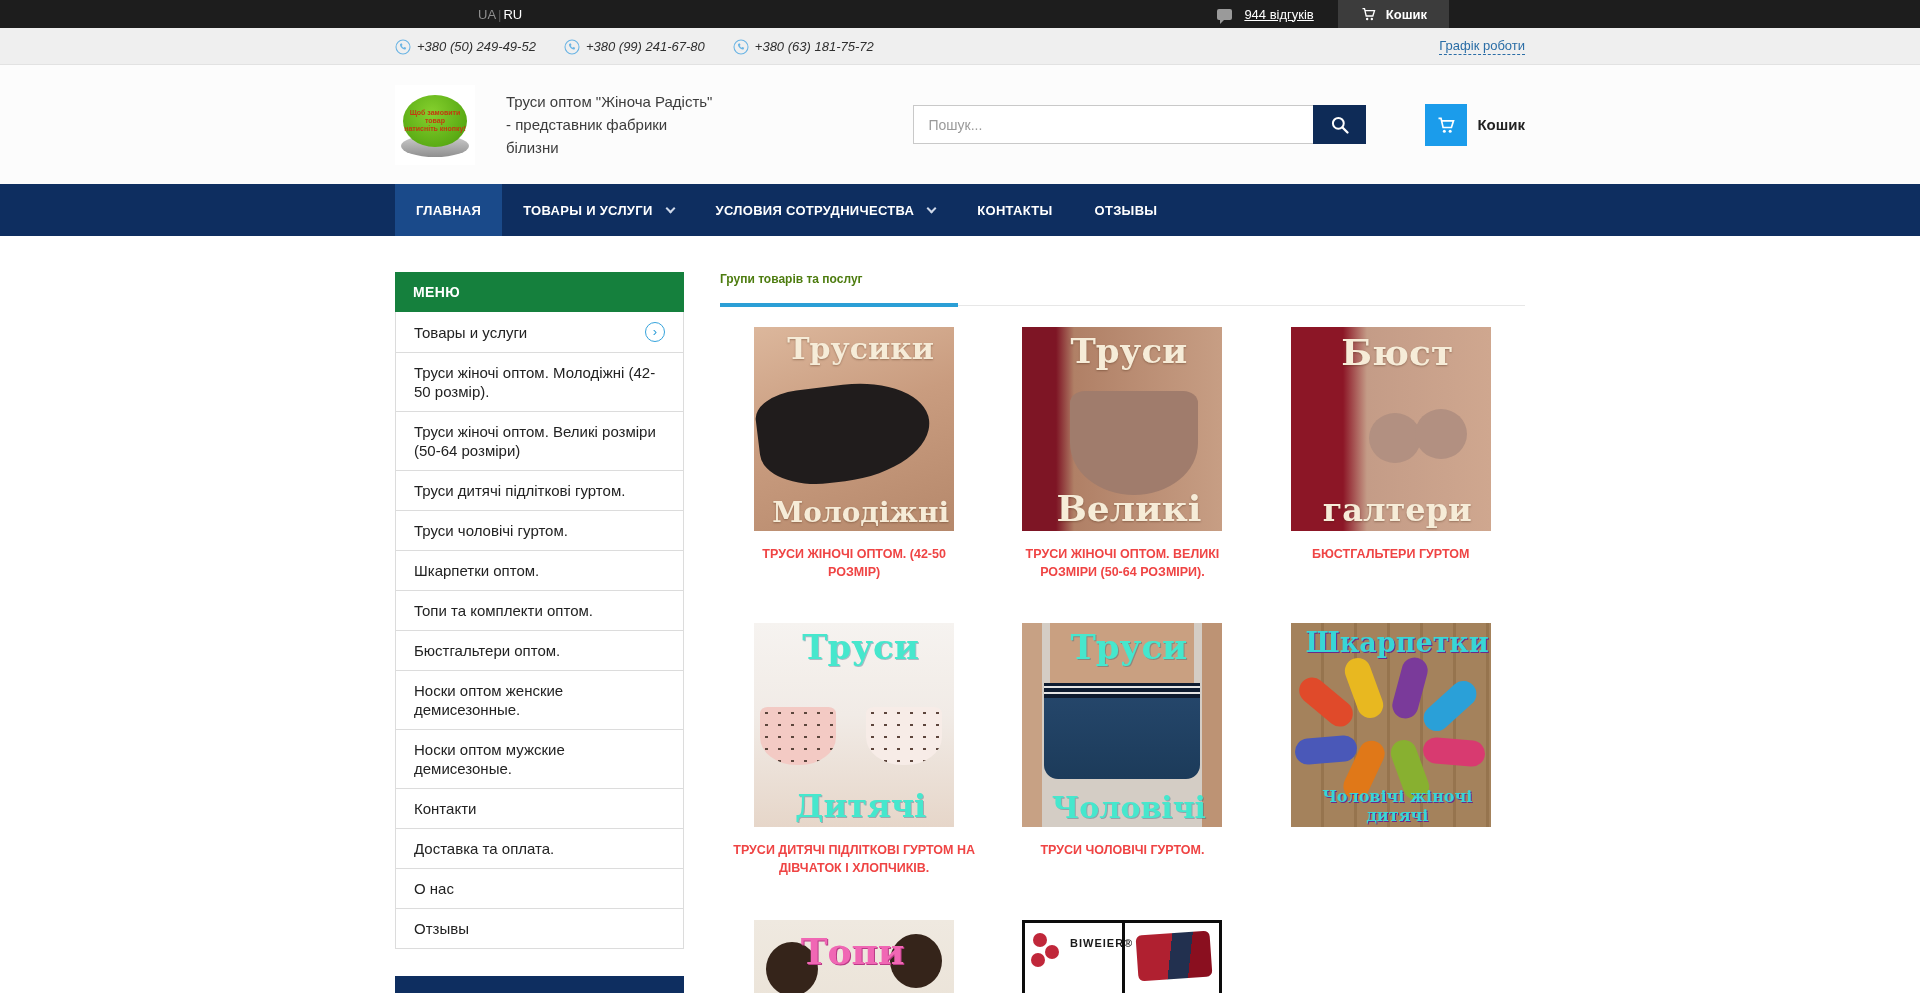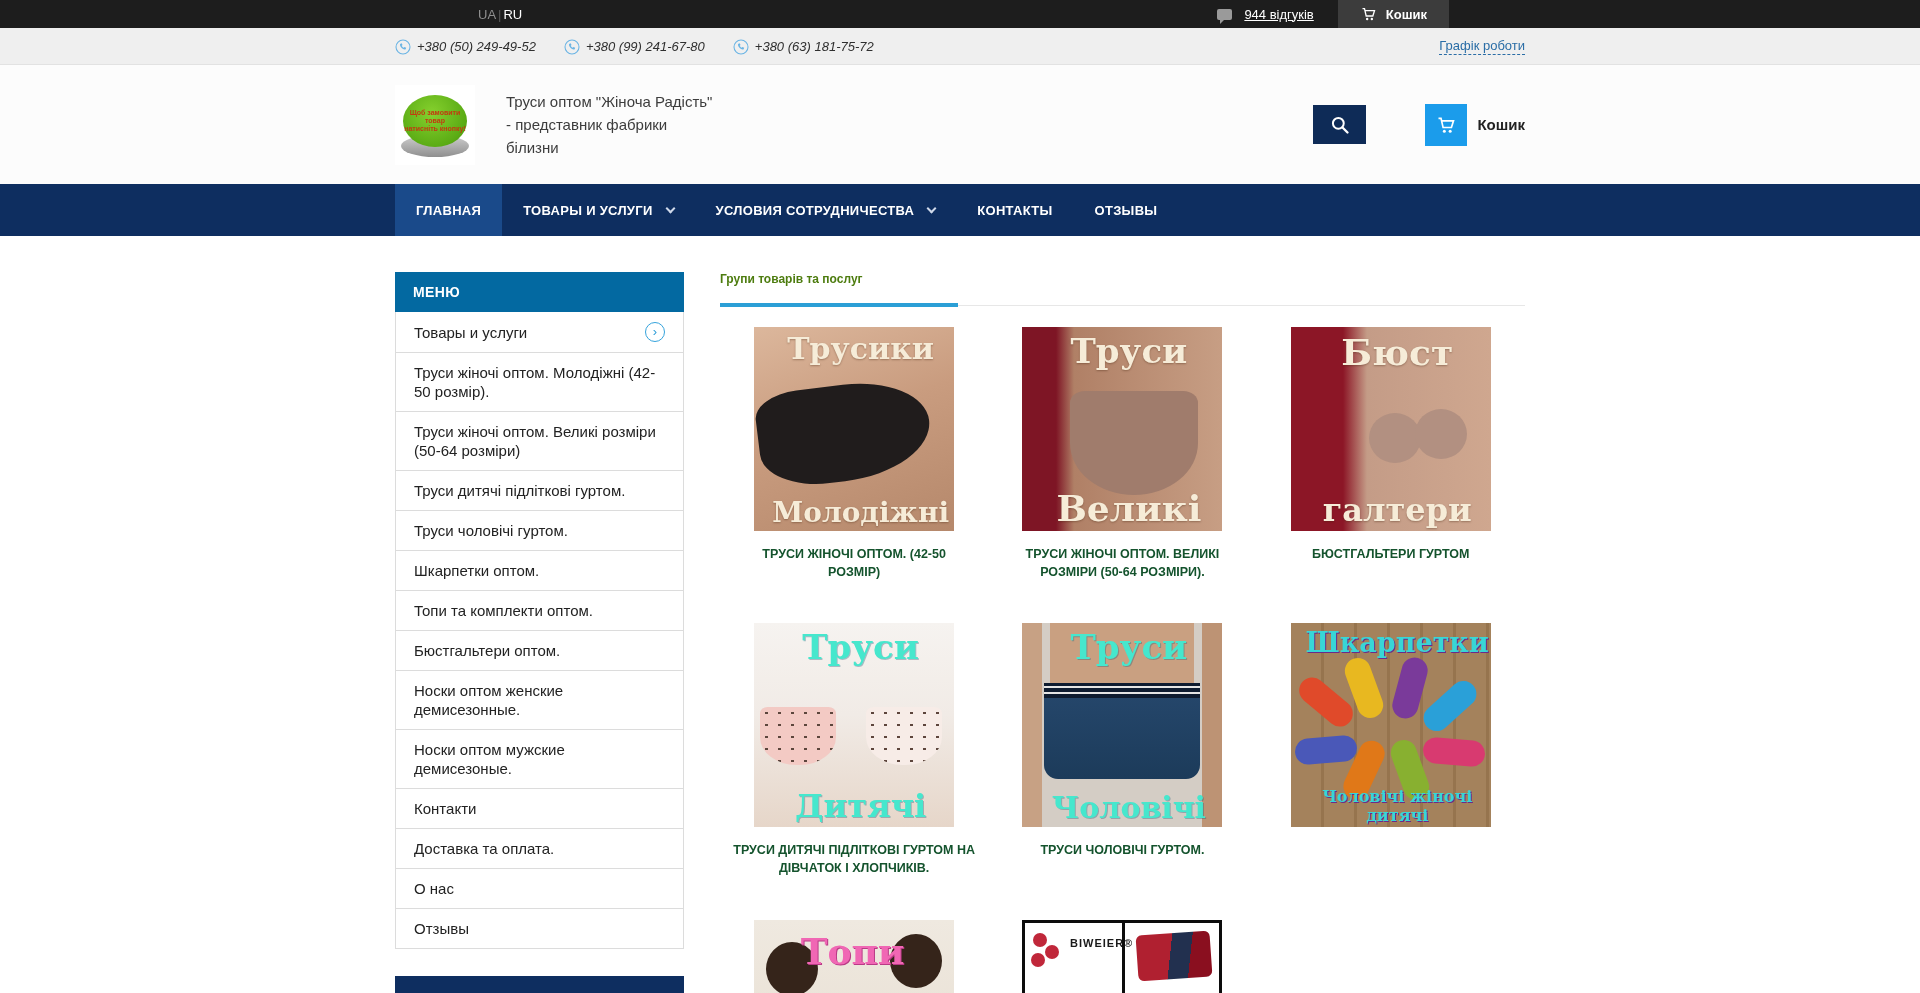--- a/index.html
+++ b/index.html
@@ -53,21 +53,21 @@
   .nav .wrap { display:flex; height:52px; }
   .nav a { display:flex; align-items:center; padding:0 21px; color:#fff; font-size:13px; font-weight:bold;
            letter-spacing:.3px; text-decoration:none; cursor:pointer; }
   .nav a.active { background:#1a4a8a; }
   .nav .chev { width:7px; height:7px; border-right:2px solid #cfd9ea; border-bottom:2px solid #cfd9ea;
                transform:rotate(45deg); margin-left:14px; margin-top:-4px; }
 
   
   .main .wrap { display:flex; padding-top:36px; align-items:flex-start; }
   .sidebar { width:289px; flex:0 0 auto; }
-  .menu-head { height:40px; background:#0369a1; color:#fff; font-weight:bold; font-size:14px;
+  .menu-head { height:40px; background:#15803d; color:#fff; font-weight:bold; font-size:14px;
                letter-spacing:.4px; display:flex; align-items:center; padding:0 18px; }
   .menu-list { border:1px solid #dcdcdc; border-top:none; background:#fff; }
   .menu-item { padding:10px 18px; font-size:15px; color:#222; line-height:19px; cursor:pointer;
                display:flex; align-items:center; }
   .menu-item + .menu-item { border-top:1px solid #dcdcdc; }
   .menu-item .txt { flex:1; }
   .circ { width:20px; height:20px; border:1px solid #35a3dc; border-radius:50%; color:#2f9ed8;
           font-size:13px; line-height:18px; text-align:center; flex:0 0 auto; margin-left:8px; }
   .menu-bottom { margin-top:27px; height:40px; background:#0e2e60; }
 
@@ -77,21 +77,21 @@
   .heading-row:after { content:""; position:absolute; left:0; bottom:-2px; width:238px; height:4px; background:#2b9fd6; }
 
   .grid { margin-top:21px; display:flex; flex-wrap:wrap; }
   .card { width:33.33%; display:flex; flex-direction:column; align-items:center; margin-bottom:42px; cursor:pointer; }
   .imgbox { width:200px; height:204px; position:relative; overflow:hidden; }
   .ov { position:absolute; left:13px; right:0; text-align:center; font-family:"DejaVu Serif", serif; font-weight:bold; }
   .ov.top { top:4px; }
   .ov.bot { bottom:2px; }
   .cream { color:#f6ecd8; text-shadow:0 1px 2px rgba(60,30,10,.35); }
   .turq  { color:#46e7cd; text-shadow:1px 1px 0 rgba(30,90,120,.35); }
-  .caption { margin-top:14px; font-size:12.5px; font-weight:bold; color:#14532d; text-align:center;
+  .caption { margin-top:14px; font-size:12.5px; font-weight:bold; color:#ef4444; text-align:center;
              line-height:1.45; max-width:252px; }
 
   
   .img-youth { background:linear-gradient(160deg,#dcb79c 0%,#c99c7f 45%,#b5886b 100%); }
   .img-youth .pant { position:absolute; left:4px; top:58px; width:172px; height:96px; background:#201c1c;
                      border-radius:28% 52% 58% 42%; transform:rotate(-7deg); }
   .img-large { background:linear-gradient(to right,#7e1525 0,#7e1525 17%,#b08066 26%,#c79e84 100%); }
   .img-large .pant { position:absolute; left:48px; top:64px; width:128px; height:104px; background:#a07c6c;
                      border-radius:12% 12% 52% 52%; }
   .img-bras { background:linear-gradient(to right,#8c1626 0,#8c1626 26%,#c49c87 38%,#cda democracy 100%);
@@ -188,20 +188,21 @@
         <b>Щоб замовити товар</b>
         <b>натисніть кнопку!</b>
       </div>
     </div>
     <div class="brandtext">
       <div>Труси оптом "Жіноча Радість"</div>
       <div>- представник фабрики</div>
       <div>білизни</div>
     </div>
     <div class="search">
+      <input type="text" placeholder="Пошук..." style="">
       <button>
         <svg width="20" height="20" viewBox="0 0 24 24">
           <circle cx="10" cy="10" r="6.5" fill="none" stroke="#ffffff" stroke-width="2.4"></circle>
           <line x1="15" y1="15" x2="21" y2="21" stroke="#ffffff" stroke-width="2.8" stroke-linecap="round"></line>
         </svg>
       </button>
     </div>
     <div class="hdr-cart">
       <span class="sq">
         <svg width="22" height="20" viewBox="0 0 24 24">

